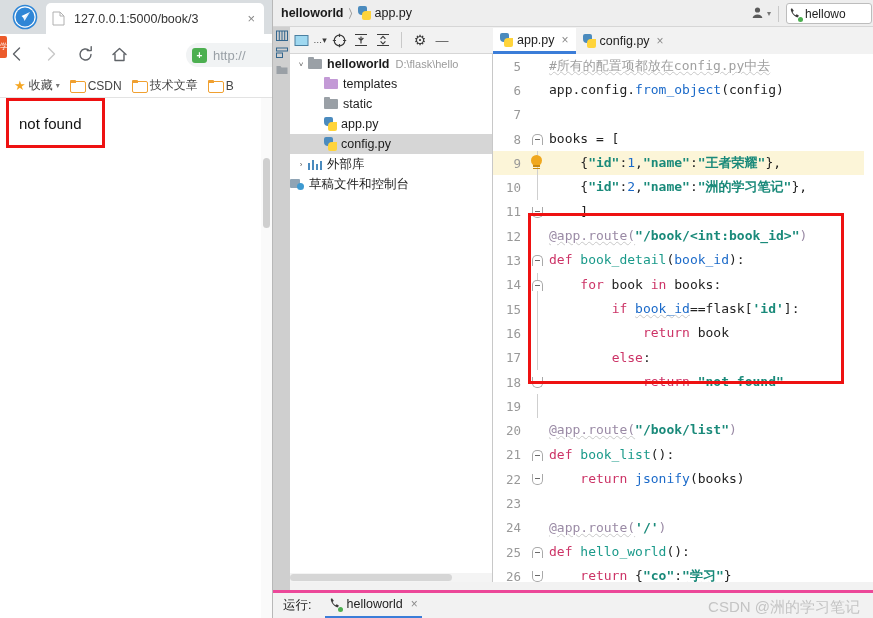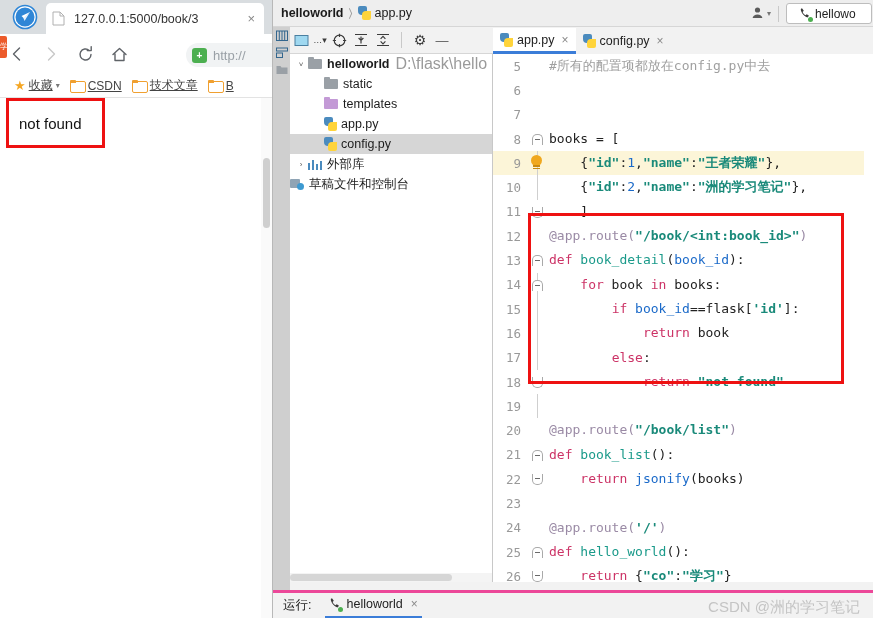--- a/index.html
+++ b/index.html
@@ -72,21 +72,21 @@
     position: relative;
   }
   .bm-folder::before {
     content: ""; position: absolute; left: 0; top: 1px; width: 14px; height: 10px;
     border: 1.4px solid #f0a030; border-radius: 1px 2px 2px 2px; background: #fff;
   }
   .bm-folder::after {
     content: ""; position: absolute; left: 0; top: 0px; width: 6px; height: 3px;
     background: #f0a030; border-radius: 1px 1px 0 0;
   }
-  .bm-label { font-size: 12px; color: #444; text-decoration: underline; }
+  .bm-label { font-size: 12px; color: #444; }
   .bm-caret { font-size: 8px; color: #777; margin-left: 3px; }
 
   .br-viewport {
     position: absolute; left: 0; top: 98px; width: 324px; height: 520px;
     background: #ffffff;
   }
   .notfound-box {
     position: absolute; left: 6px; top: 0px; width: 99px; height: 50px;
     border: 3px solid #ee1111; background: #ffffff;
     display: flex; align-items: center; padding-left: 10px;
@@ -134,21 +134,21 @@
     background: #ffd43b; border-radius: 4px 0 2px 2px;
   }
   .tb-right {
     position: absolute; right: 0; top: 0; height: 27px; display: flex;
     align-items: center; padding-right: 2px;
   }
   .person-icon { font-size: 12px; color: #555; }
   .tb-div { width: 1px; height: 16px; background: #c9c9c9; margin: 0 7px; }
   .runcfg {
     height: 21px; min-width: 86px; background: #fff; border: 1px solid #bdbdbd;
-    border-radius: 3px; display: flex; align-items: center; padding: 0 12px;
+    border-radius: 3px; display: flex; align-items: center; padding: 0 2px;
     overflow: hidden;
     text-align: right;
   }
   .phone-icon { font-size: 11px; color: #444; margin-right: 4px; position: relative; }
   .phone-dot {
     position: absolute; right: -2px; bottom: -1px; width: 5px; height: 5px;
     background: #4caf50; border-radius: 50%;
   }
   .runcfg-label { font-size: 12px; color: #222; white-space: nowrap; }
 
@@ -193,21 +193,21 @@
   }
   .fico.gray::before { background: #9aa0a6; }
   .fico.purple::before { background: #c39ad6; }
   .fico.gray::after, .fico.purple::after {
     content: ""; position: absolute; left: 0; top: -1px; width: 6px; height: 3px;
     border-radius: 1px 1px 0 0;
   }
   .fico.gray::after { background: #9aa0a6; }
   .fico.purple::after { background: #c39ad6; }
   .tree-name.bold { font-weight: bold; }
-  .tree-path { font-size: 16px; color: #9a9a9a; margin-left: 6px; }
+  .tree-path { font-size: 11px; color: #9a9a9a; margin-left: 6px; }
   .lib-ico {
     width: 14px; height: 12px; margin-right: 5px; flex: 0 0 14px;
     display: flex; align-items: flex-end; justify-content: space-between;
   }
   .lib-ico i { width: 2px; background: #4b8bbe; display: block; }
   .console-ico {
     width: 14px; height: 12px; margin-right: 5px; flex: 0 0 14px; position: relative;
   }
   .console-ico::before {
     content: ""; position: absolute; left: 0; top: 1px; width: 10px; height: 9px;
@@ -293,21 +293,21 @@
   .k-comment { color: #a0a0a0; }
   .k-kw { color: #cc3366; }
   .k-def { color: #cc3366; font-weight: normal; }
   .k-fn { color: #1a9a8a; }
   .k-str { color: #1a8a7a; font-weight: bold; }
   .k-num { color: #1b6ac9; }
   .k-plain { color: #222222; }
   .k-deco { color: #9a8aa5; }
   .k-blue { color: #1b6ac9; }
   .squig {
-    text-decoration-style: wavy;
+    text-decoration: underline; text-decoration-style: wavy;
     text-decoration-color: #c8c8c8; text-decoration-thickness: 1px;
   }
 
   .redbox-code {
     position: absolute; left: 35px; top: 159px; width: 316px; height: 171px;
     border: 3px solid #ee1111; pointer-events: none;
   }
 
   .ed-vscroll {
     position: absolute; right: 0; top: 27px; width: 10px; height: 528px;
@@ -506,26 +506,26 @@
     </div>
 
     <div class="proj-panel">
       <div class="tree-row" style="padding-left:4px;">
         <span class="arrow">˅</span>
         <span class="fico gray"></span>
         <span class="tree-name bold">helloworld</span>
         <span class="tree-path">D:\flask\hello</span>
       </div>
       <div class="tree-row" style="padding-left:34px;">
+        <span class="fico purple"></span>
+        <span class="tree-name">templates</span>
+      </div>
+      <div class="tree-row" style="padding-left:34px;">
         <span class="fico gray"></span>
         <span class="tree-name">static</span>
-      </div>
-      <div class="tree-row" style="padding-left:34px;">
-        <span class="fico purple"></span>
-        <span class="tree-name">templates</span>
       </div>
       <div class="tree-row" style="padding-left:34px;">
         <span class="pyicon"></span>
         <span class="tree-name">app.py</span>
       </div>
       <div class="tree-row sel" style="padding-left:34px;">
         <span class="pyicon"></span>
         <span class="tree-name">config.py</span>
       </div>
       <div class="tree-row" style="padding-left:4px;">
@@ -567,20 +567,21 @@
 
           <div class="cline">
             <span class="lno">5</span>
             <span class="foldcol"></span>
             <span class="ctext"><span class="k-comment squig">#所有的配置项都放在config.py中去</span></span>
           </div>
 
           <div class="cline">
             <span class="lno">6</span>
             <span class="foldcol"></span>
+            <span class="ctext"><span class="k-plain">app.config.</span><span class="k-blue">from_object</span><span class="k-plain">(config)</span></span>
           </div>
 
           <div class="cline">
             <span class="lno">7</span>
             <span class="foldcol"></span>
             <span class="ctext"></span>
           </div>
 
           <div class="cline">
             <span class="lno">8</span>

